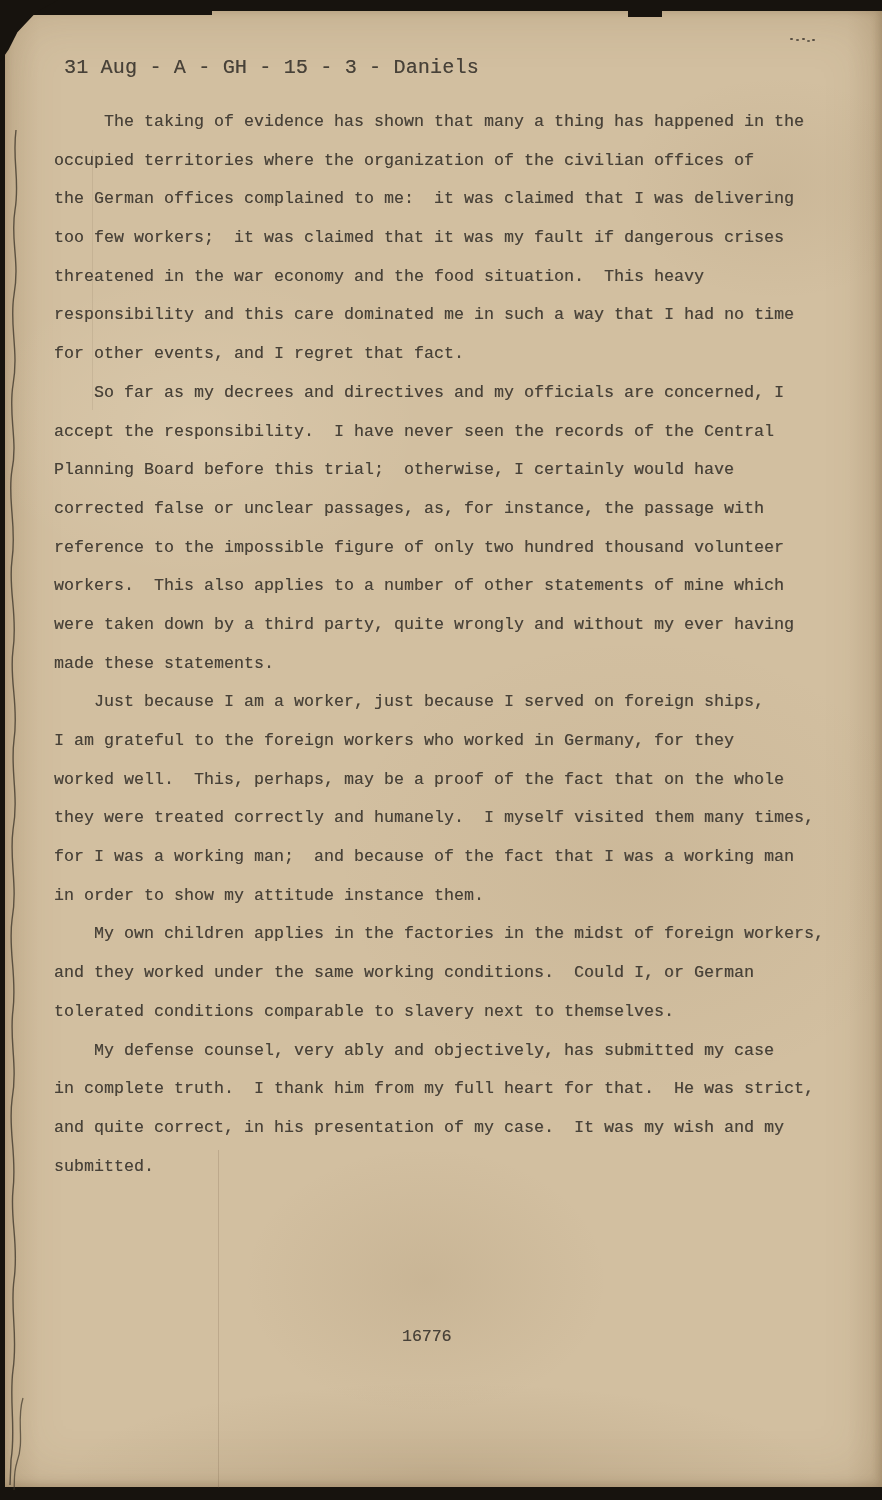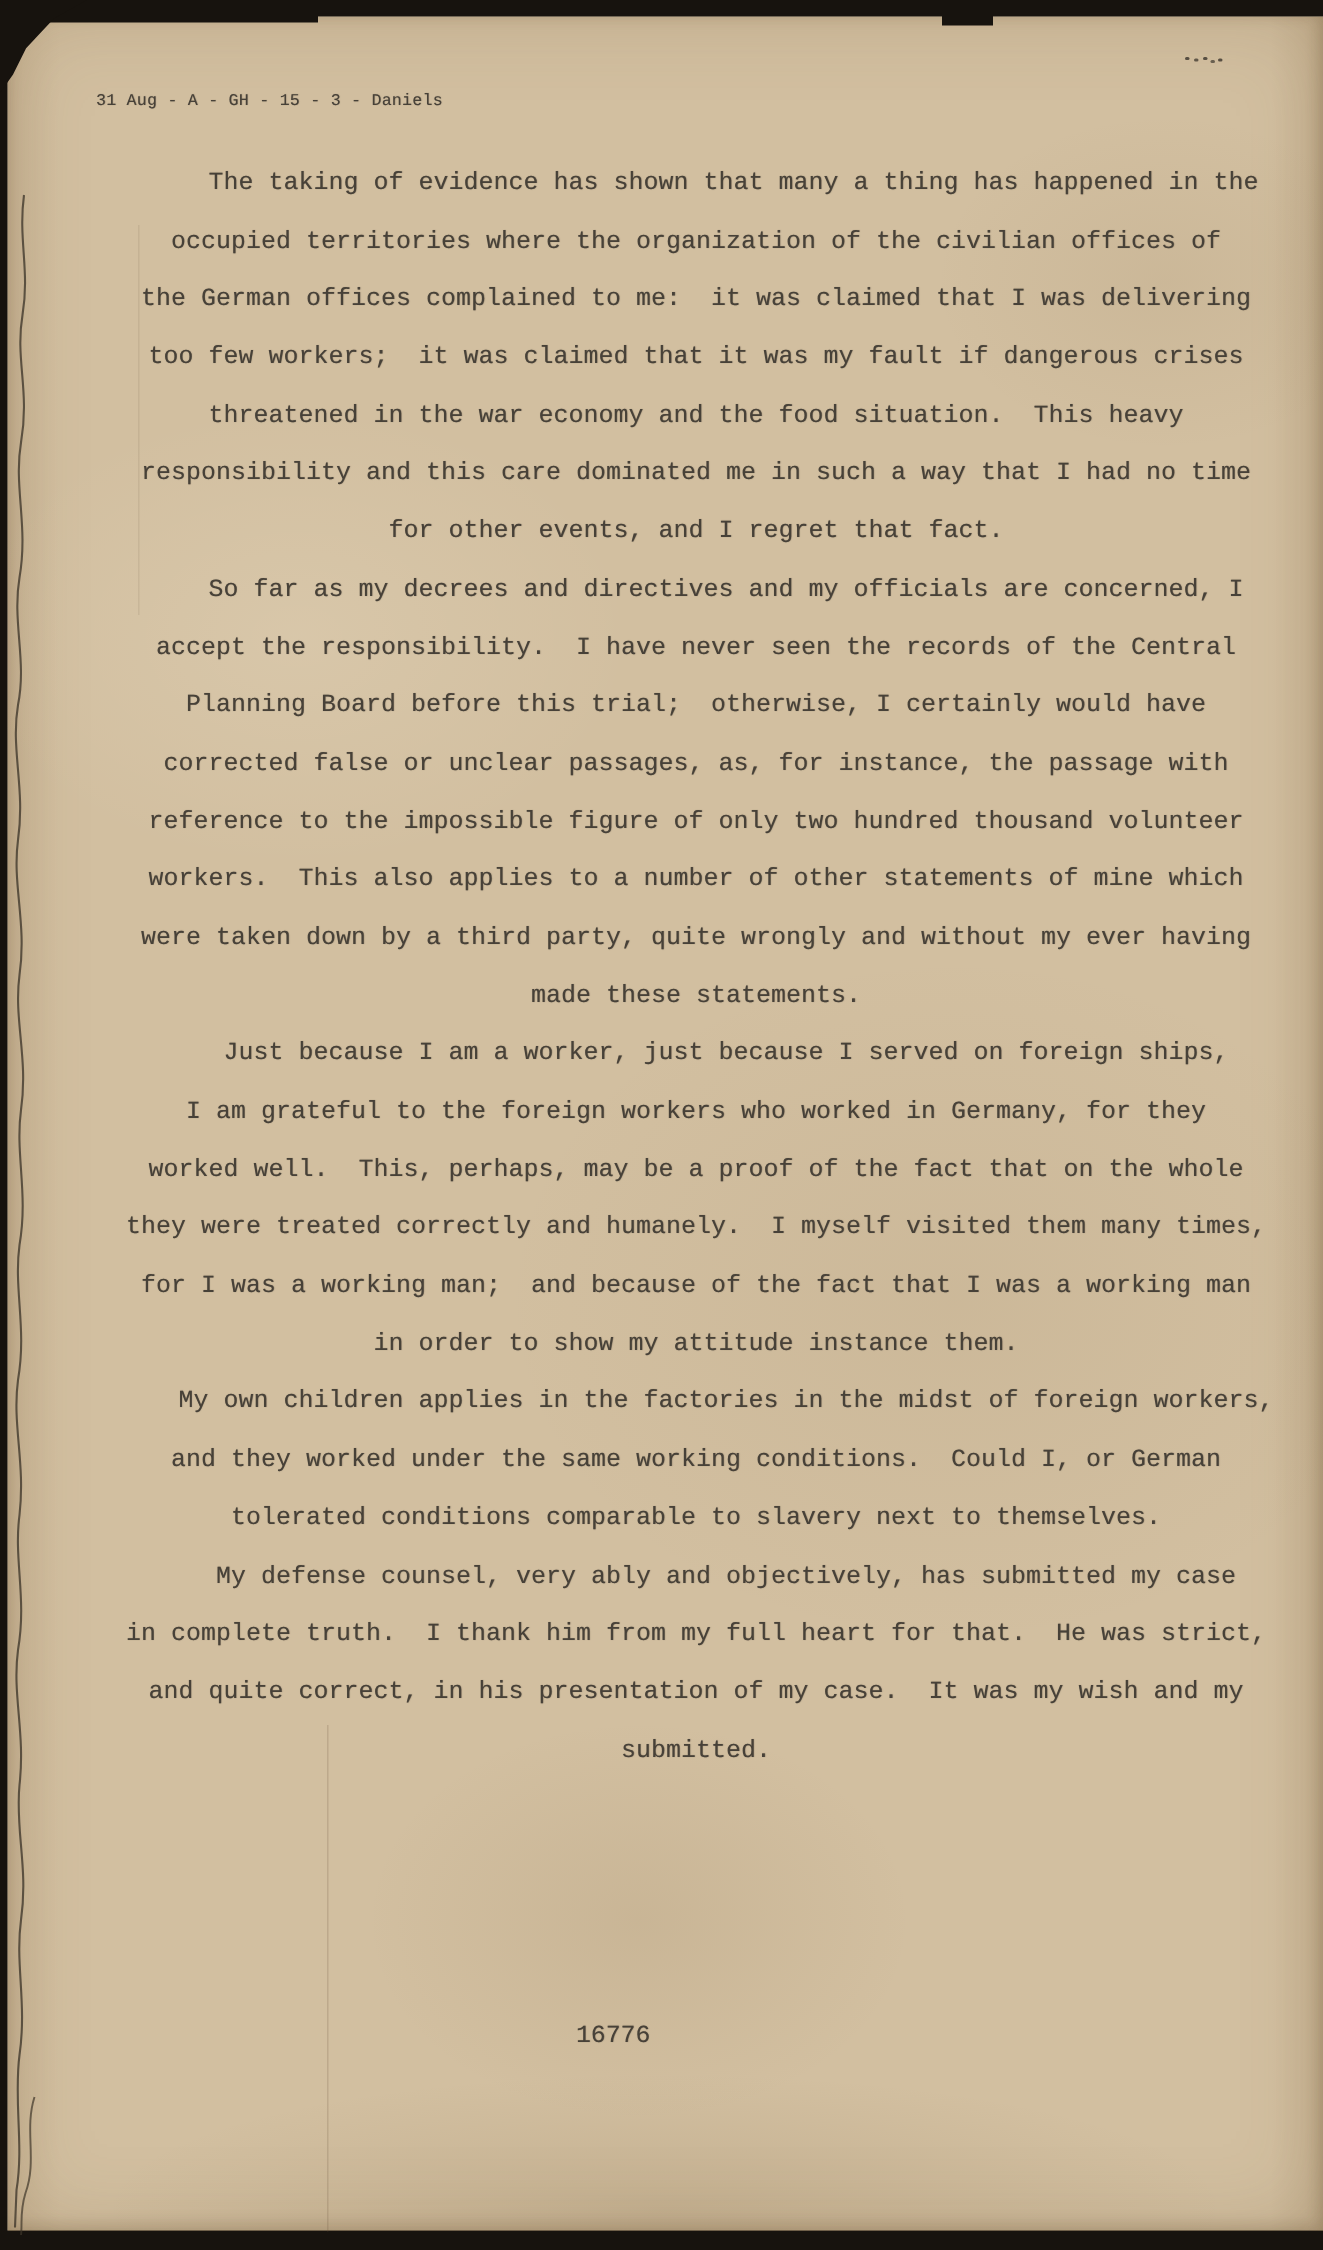--- a/index.html
+++ b/index.html
@@ -48,33 +48,33 @@
     box-shadow:6px 1px 0 #463f34, 12px 0 0 #3a342c, 17px 2px 0 #514a3e, 22px 1px 0 #3a342c;
     opacity:0.8;
   }
   
   .typetext{
     color:#474138;
     text-shadow:0.3px 0.3px 0.6px rgba(72,64,52,0.55);
   }
   .doc-header{
     position:absolute;left:64px;top:57px;
-    font-size:11px;line-height:22px;letter-spacing:0.2px;
+    font-size:20px;line-height:22px;letter-spacing:0.2px;
     white-space:pre;z-index:2;
   }
   .doc-body{
-    position:absolute;left:69px;top:103px;width:790px;z-index:2;text-align:center;
+    position:absolute;left:54px;top:103px;width:790px;z-index:2;
   }
   .line{
     font-size:16.5px;line-height:38.7px;height:38.7px;
     white-space:pre;letter-spacing:0.1px;
   }
   .page-number{
-    position:absolute;left:384px;top:1326px;
-    font-size:16.5px;line-height:22px;white-space:pre;z-index:2;margin-top:20px;
+    position:absolute;left:402px;top:1326px;
+    font-size:16.5px;line-height:22px;white-space:pre;z-index:2;
   }
 </style>
 </head>
 <body>
 
 <div class="paper"></div>
 
 <div class="edge edge-top-1"></div>
 <div class="edge edge-top-2"></div>
 <div class="edge edge-top-3"></div>

